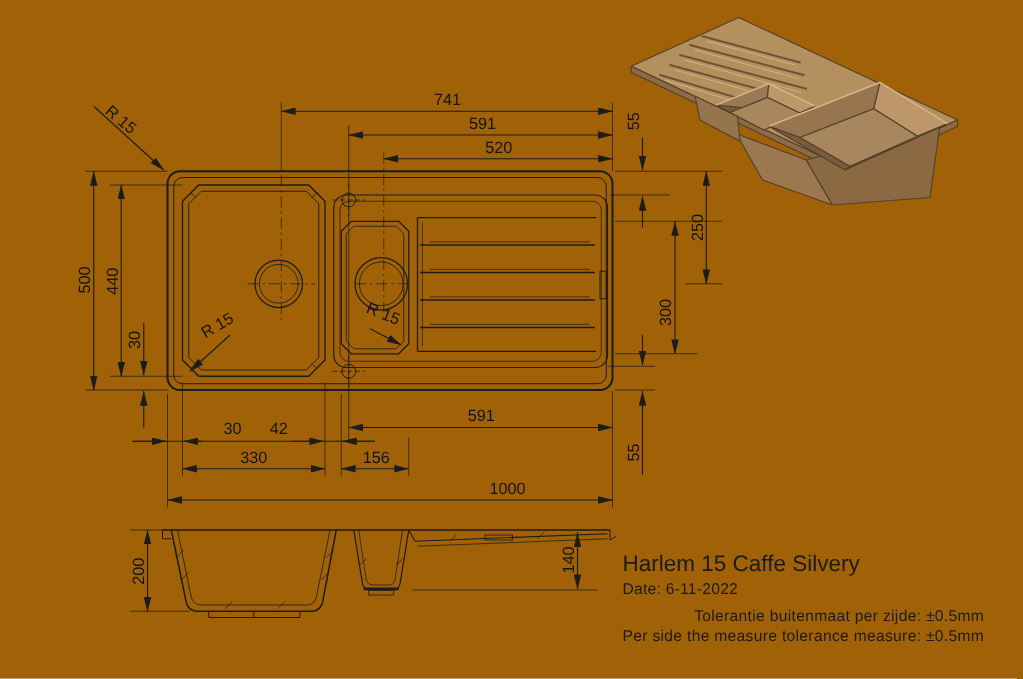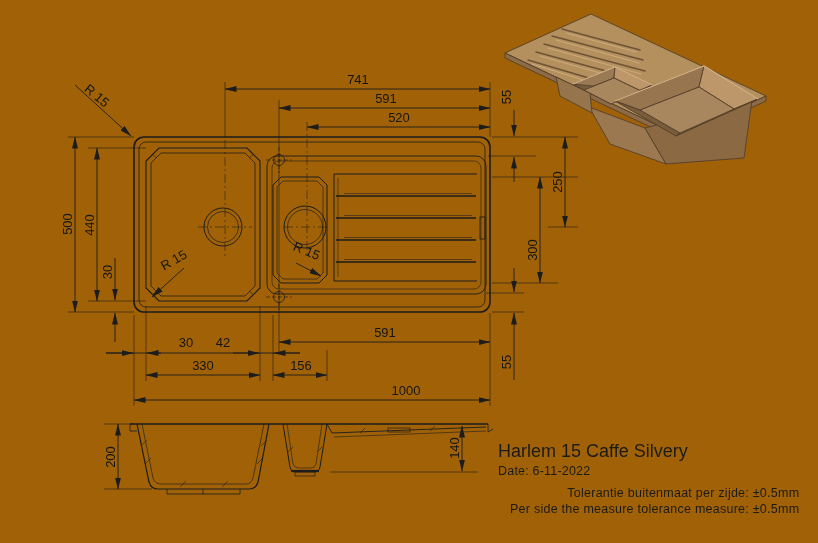--- a/index.html
+++ b/index.html
@@ -11,21 +11,21 @@
   .da{fill:none;stroke:#1c1c1c;stroke-width:.9;marker-end:url(#arr);}
   .ext{fill:none;stroke:#1c1c1c;stroke-width:.6;}
   .cl{fill:none;stroke:#1c1c1c;stroke-width:.55;stroke-dasharray:9 3 2 3;}
   .dsh{fill:none;stroke:#1c1c1c;stroke-width:.6;stroke-dasharray:4 2;}
   .dl{font:13px "Liberation Sans",sans-serif;fill:#151515;text-anchor:middle;}
   .r3d{stroke:#54402a;stroke-width:.9;stroke-linejoin:round;}
   .tick{fill:none;stroke:#1c1c1c;stroke-width:.6;}
   .title-block{position:absolute;left:498px;top:0;width:315px;color:#1b1b1b;}
   .tb-title{position:absolute;left:0;top:425px;font-size:18px;white-space:nowrap;margin-top:16px;}
   .tb-date{position:absolute;left:0;top:464px;font-size:12.5px;letter-spacing:.2px;white-space:nowrap;}
-  .tb-tols{position:absolute;left:0;top:486px;font-size:12.5px;line-height:15.6px;letter-spacing:.25px;margin-left:12px;}
+  .tb-tols{position:absolute;left:0;top:486px;font-size:12.5px;line-height:15.6px;letter-spacing:.25px;}
   .tb-tols div{white-space:nowrap;}
 </style>
 </head>
 <body>
 
 <div id="stage">
 <svg width="818" height="543" viewBox="0 0 818 543">
   <defs>
     <marker id="arr" viewBox="0 0 12 6" refX="11.5" refY="3" markerWidth="12" markerHeight="6" markerUnits="userSpaceOnUse" orient="auto-start-reverse">
       <path d="M0,0 L12,3 L0,6 Z" fill="#1c1c1c"></path>

